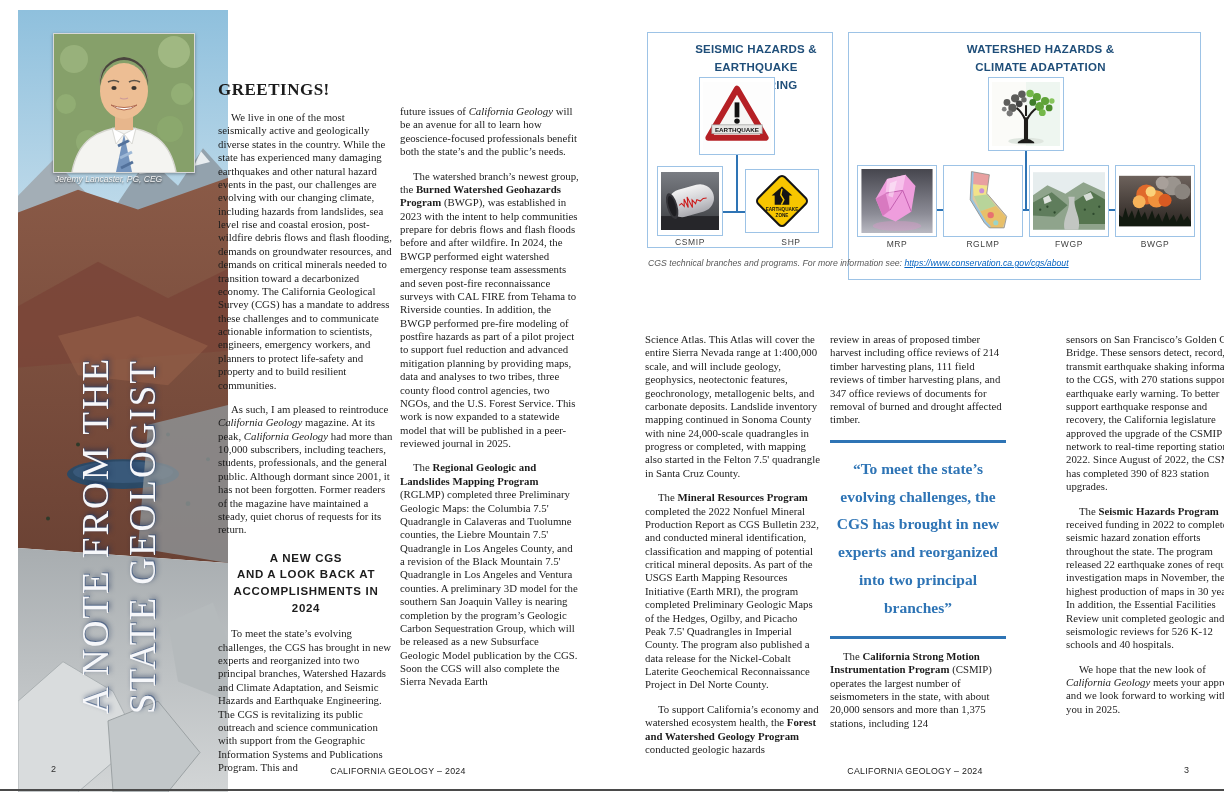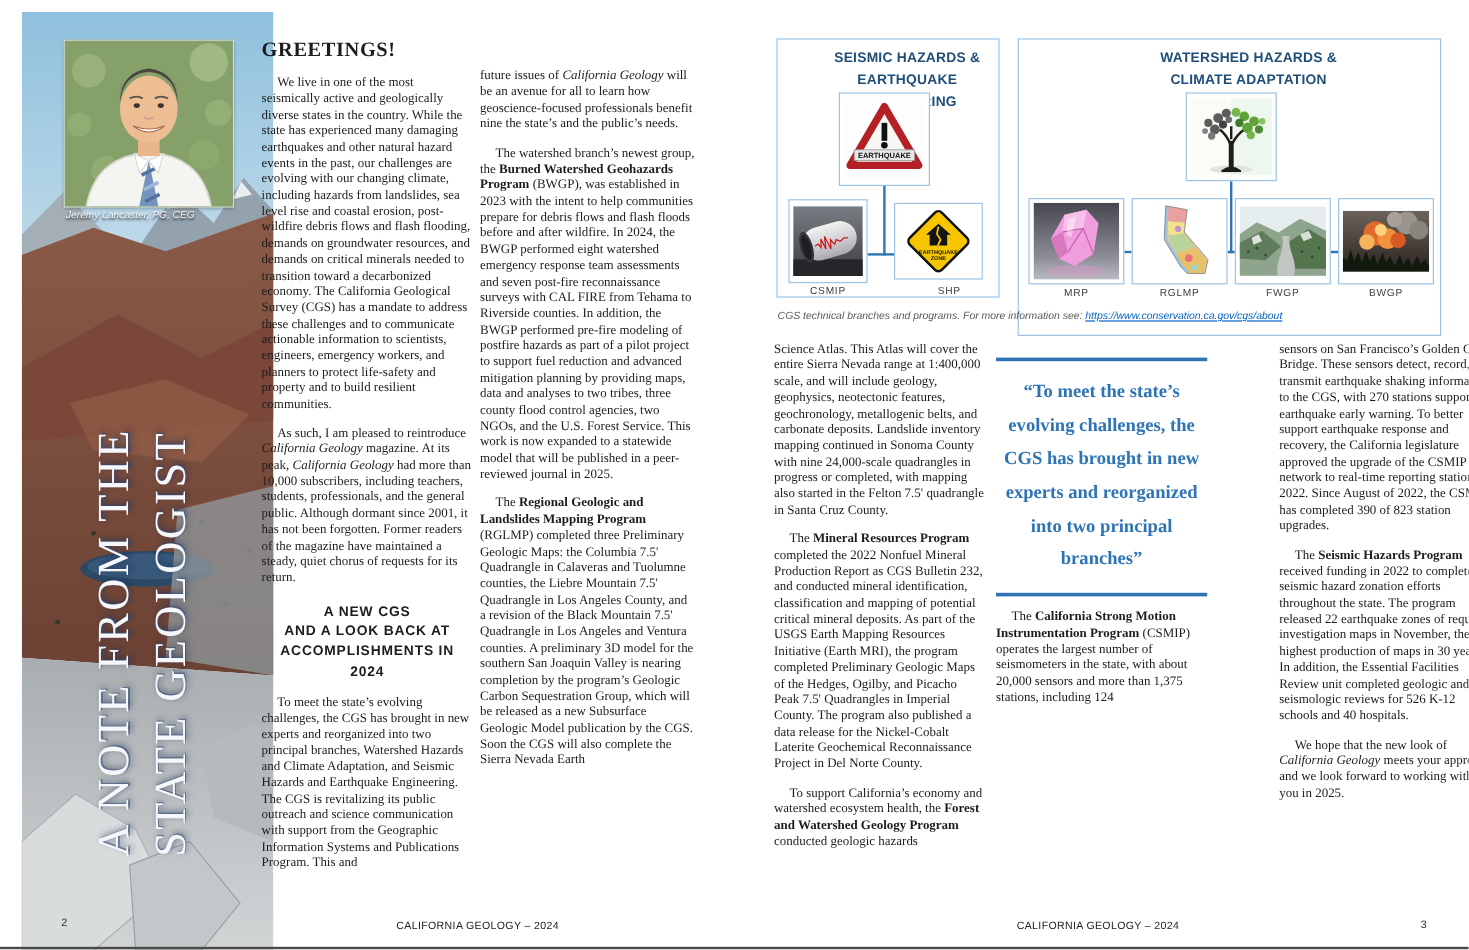--- a/index.html
+++ b/index.html
@@ -18,21 +18,21 @@
   .vtitle{position:absolute;left:56px;top:212px;height:492px;display:flex;flex-direction:row;gap:4px;}
   .vtitle span{writing-mode:vertical-rl;transform:rotate(180deg);
                font-family:"Liberation Serif",serif;font-size:37px;font-weight:400;
                letter-spacing:2px;color:#f6f7fa;
                text-shadow:1px 1px 0 rgba(46,74,122,.55), 2px 2px 5px rgba(20,40,80,.6);}
   .pagenum{position:absolute;font-family:"Liberation Sans",sans-serif;font-size:9px;color:#2f2f2f;}
   .pagenum.left{left:33px;top:754px;}
   .pagenum.right{left:1184px;top:765px;}
 
   
-  .col{position:absolute;}
+  .col{position:absolute;margin-top:48px;}
   .col p{margin:0;font-size:10.8px;line-height:1.24;}
   .col p + p{margin-top:11px;}
   .col p.indent{text-indent:13px;}
   .col p.subhead{font-family:"Liberation Sans",sans-serif;font-weight:bold;font-size:11.5px;
                  letter-spacing:.7px;text-align:center;line-height:1.45;white-space:pre-line;
                  margin-top:13px;text-indent:0;}
   .col p.pullquote{font-weight:bold;font-size:15.5px;line-height:1.8;color:#2e74b5;
                    text-align:center;border-top:3px solid #2e74b5;border-bottom:3px solid #2e74b5;
                    padding:12px 0 14px;margin-top:13px;}
   .col p.sig{white-space:pre-wrap;}
@@ -157,21 +157,21 @@
         <p class="indent"><span>We live in one of the most seismically active and geologically diverse states in the country. While the state has experienced many damaging earthquakes and other natural hazard events in the past, our challenges are evolving with our changing climate, including hazards from landslides, sea level rise and coastal erosion, post-wildfire debris flows and flash flooding, demands on groundwater resources, and demands on critical minerals needed to transition toward a decarbonized economy. The California Geological Survey (CGS) has a mandate to address these challenges and to communicate actionable information to scientists, engineers, emergency workers, and planners to protect life-safety and property and to build resilient communities.</span></p>
         <p class="indent"><span>As such, I am pleased to reintroduce </span><span class="s-i">California Geology</span><span> magazine. At its peak, </span><span class="s-i">California Geology</span><span> had more than 10,000 subscribers, including teachers, students, professionals, and the general public. Although dormant since 2001, it has not been forgotten. Former readers of the magazine have maintained a steady, quiet chorus of requests for its return.</span></p>
         <p class="subhead"><span>A NEW CGS
 AND A LOOK BACK AT
 ACCOMPLISHMENTS IN 2024</span></p>
         <p class="indent"><span>To meet the state’s evolving challenges, the CGS has brought in new experts and reorganized into two principal branches, Watershed Hazards and Climate Adaptation, and Seismic Hazards and Earthquake Engineering. The CGS is revitalizing its public outreach and science communication with support from the Geographic Information Systems and Publications Program. This and</span></p>
       </div>
   </div>
   <div class="col col-L2">
     <div>
-        <p><span>future issues of </span><span class="s-i">California Geology</span><span> will be an avenue for all to learn how geoscience-focused professionals benefit nine the state’s and the public’s needs.</span></p>
+        <p><span>future issues of </span><span class="s-i">California Geology</span><span> will be an avenue for all to learn how geoscience-focused professionals benefit both the state’s and the public’s needs.</span></p>
         <p class="indent"><span>The watershed branch’s newest group, the </span><span class="s-b">Burned Watershed Geohazards Program</span><span> (BWGP), was established in 2023 with the intent to help communities prepare for debris flows and flash floods before and after wildfire. In 2024, the BWGP performed eight watershed emergency response team assessments and seven post-fire reconnaissance surveys with CAL FIRE from Tehama to Riverside counties. In addition, the BWGP performed pre-fire modeling of postfire hazards as part of a pilot project to support fuel reduction and advanced mitigation planning by providing maps, data and analyses to two tribes, three county flood control agencies, two NGOs, and the U.S. Forest Service. This work is now expanded to a statewide model that will be published in a peer-reviewed journal in 2025.</span></p>
         <p class="indent"><span>The </span><span class="s-b">Regional Geologic and Landslides Mapping Program</span><span> (RGLMP) completed three Preliminary Geologic Maps: the Columbia 7.5' Quadrangle in Calaveras and Tuolumne counties, the Liebre Mountain 7.5' Quadrangle in Los Angeles County, and a revision of the Black Mountain 7.5' Quadrangle in Los Angeles and Ventura counties. A preliminary 3D model for the southern San Joaquin Valley is nearing completion by the program’s Geologic Carbon Sequestration Group, which will be released as a new Subsurface Geologic Model publication by the CGS. Soon the CGS will also complete the Sierra Nevada Earth</span></p>
       </div>
   </div>
 
   <div class="dbox seismic">
     <div class="dtitle">SEISMIC HAZARDS &amp;
 EARTHQUAKE ENGINEERING</div>
     <div class="connector" style="left:88px;top:122px;width:2px;height:58px;"></div>
     <div class="connector" style="left:42px;top:178px;width:92px;height:2px;"></div>
@@ -358,20 +358,21 @@
 
   <div class="col col-R1">
     <div>
         <p><span>Science Atlas. This Atlas will cover the entire Sierra Nevada range at 1:400,000 scale, and will include geology, geophysics, neotectonic features, geochronology, metallogenic belts, and carbonate deposits. Landslide inventory mapping continued in Sonoma County with nine 24,000-scale quadrangles in progress or completed, with mapping also started in the Felton 7.5' quadrangle in Santa Cruz County.</span></p>
         <p class="indent"><span>The </span><span class="s-b">Mineral Resources Program</span><span> completed the 2022 Nonfuel Mineral Production Report as CGS Bulletin 232, and conducted mineral identification, classification and mapping of potential critical mineral deposits. As part of the USGS Earth Mapping Resources Initiative (Earth MRI), the program completed Preliminary Geologic Maps of the Hedges, Ogilby, and Picacho Peak 7.5' Quadrangles in Imperial County. The program also published a data release for the Nickel-Cobalt Laterite Geochemical Reconnaissance Project in Del Norte County.</span></p>
         <p class="indent"><span>To support California’s economy and watershed ecosystem health, the </span><span class="s-b">Forest and Watershed Geology Program</span><span> conducted geologic hazards</span></p>
       </div>
   </div>
   <div class="col col-R2">
     <div>
+        <p><span>review in areas of proposed timber harvest including office reviews of 214 timber harvesting plans, 111 field reviews of timber harvesting plans, and 347 office reviews of documents for removal of burned and drought affected timber.</span></p>
         <p class="pullquote"><span>“To meet the state’s evolving challenges, the CGS has brought in new experts and reorganized into two principal branches”</span></p>
         <p class="indent"><span>The </span><span class="s-b">California Strong Motion Instrumentation Program</span><span> (CSMIP) operates the largest number of seismometers in the state, with about 20,000 sensors and more than 1,375 stations, including 124</span></p>
       </div>
   </div>
   <div class="col col-R3">
     <div>
         <p><span>sensors on San Francisco’s Golden Gate Bridge. These sensors detect, record, and transmit earthquake shaking information to the CGS, with 270 stations supporting earthquake early warning. To better support earthquake response and recovery, the California legislature approved the upgrade of the CSMIP network to real-time reporting stations in 2022. Since August of 2022, the CSMIP has completed 390 of 823 station upgrades.</span></p>
         <p class="indent"><span>The </span><span class="s-b">Seismic Hazards Program</span><span> received funding in 2022 to complete seismic hazard zonation efforts throughout the state. The program released 22 earthquake zones of required investigation maps in November, the highest production of maps in 30 years. In addition, the Essential Facilities Review unit completed geologic and seismologic reviews for 526 K-12 schools and 40 hospitals.</span></p>
         <p class="indent"><span>We hope that the new look of </span><span class="s-i">California Geology</span><span> meets your approval and we look forward to working with you in 2025.</span></p>
       </div>

